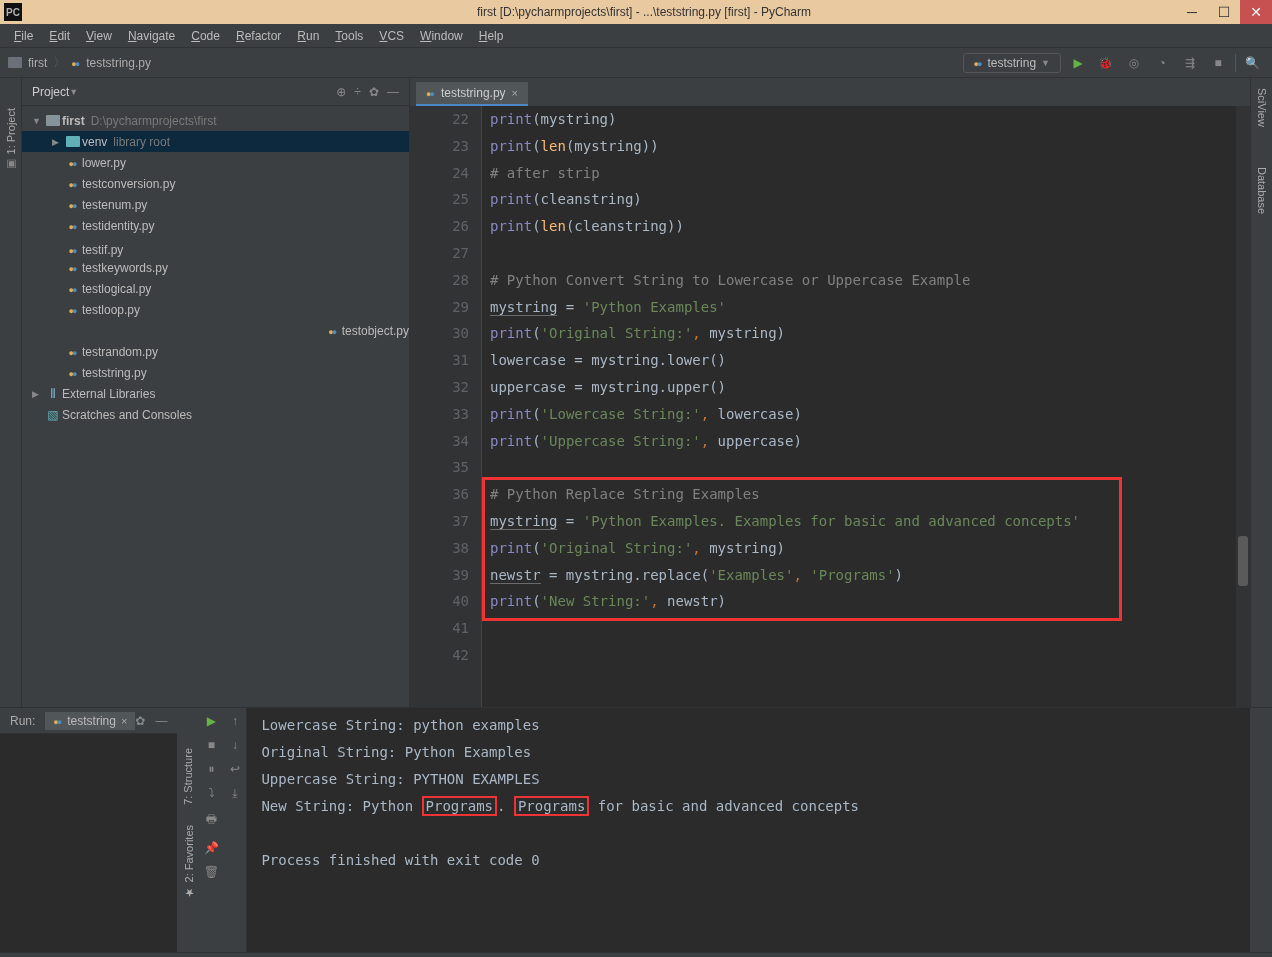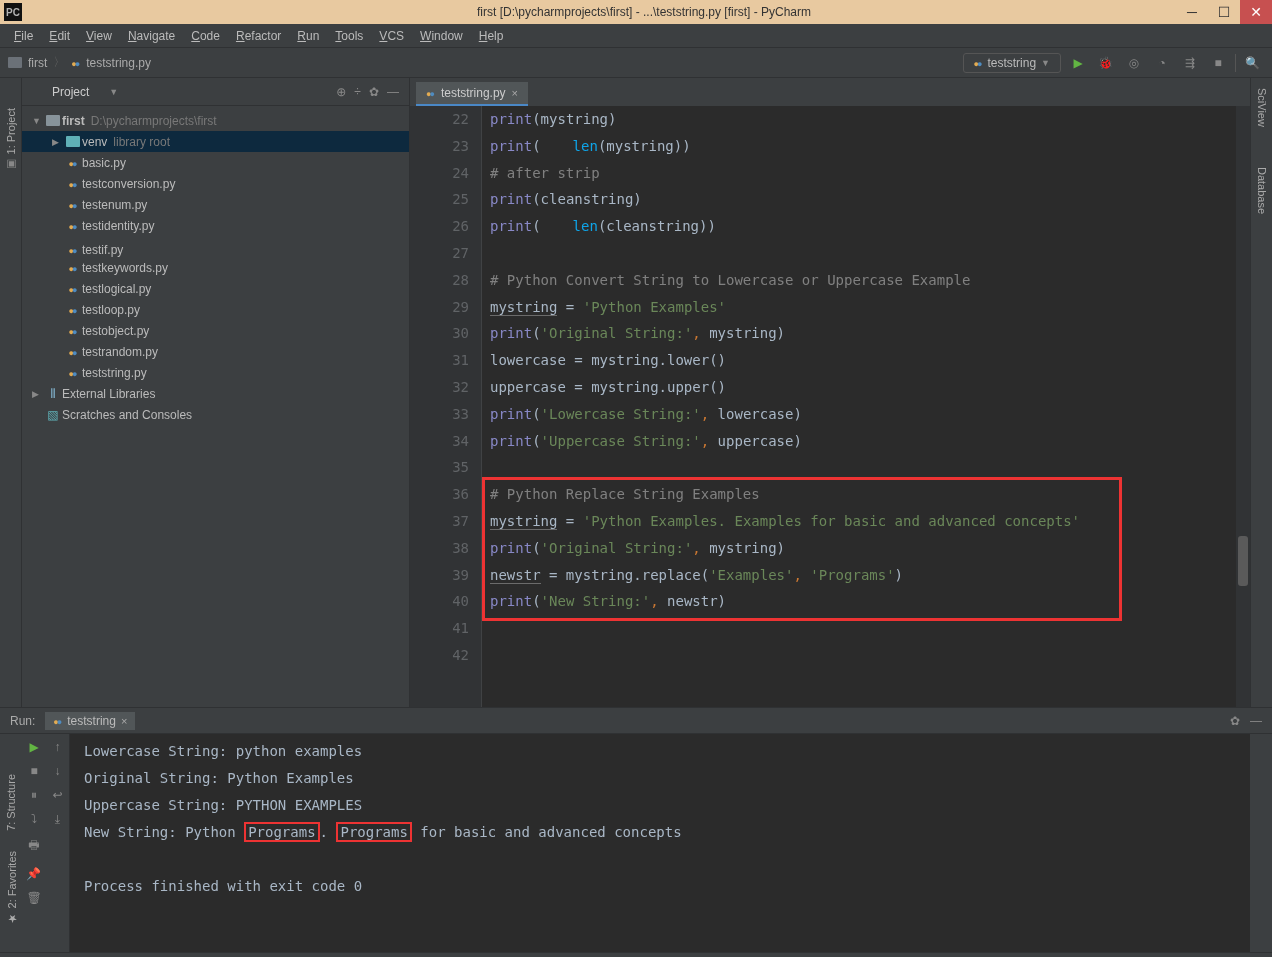--- a/index.html
+++ b/index.html
@@ -22,21 +22,21 @@
 .run-config .py-icon::before { content: "●"; color: #e2ab52; font-size: 9px; margin-right: -2px; }
 .run-config .py-icon::after { content: "●"; color: #4e8bc0; font-size: 9px; }
 .icon-btn { width: 22px; height: 22px; display: flex; align-items: center; justify-content: center; cursor: pointer; }
 .run-icon { color: #62b543; }
 .bug-icon { color: #62b543; }
 .main { display: flex; height: 629px; }
 .left-gutter { width: 22px; background: #3c3f41; border-right: 1px solid #2f3133; display: flex; flex-direction: column; align-items: center; padding-top: 30px; gap: 30px; }
 .left-gutter .vtext { writing-mode: vertical-rl; transform: rotate(180deg); color: #aaa; font-size: 11px; }
 .project-panel { width: 388px; background: #3c3f41; border-right: 1px solid #2f3133; display: flex; flex-direction: column; }
 .panel-header { height: 28px; display: flex; align-items: center; padding: 0 10px; border-bottom: 1px solid #2f3133; justify-content: space-between; }
-.panel-header .ptitle { display: flex; align-items: center; gap: 20px; }
+.panel-header .ptitle { display: flex; align-items: center; gap: 0; }
 .panel-header .tools { display: flex; align-items: center; gap: 8px; color: #888; }
 .tree { padding: 4px 0; overflow-y: auto; flex: 1; }
 .tree-row { display: flex; align-items: center; height: 21px; padding-left: 8px; cursor: pointer; }
 .tree-row.selected { background: #0d293e; }
 .tree-row .exp { width: 12px; color: #888; font-size: 9px; }
 .tree-row .ficon { width: 18px; display: flex; justify-content: center; }
 .folder { width: 14px; height: 11px; background: #87939a; border-radius: 1px; }
 .folder.cyan { background: #5fb0b7; }
 .pyfile::before { content: "●"; color: #e2ab52; font-size: 9px; margin-right: -2px; }
 .pyfile::after { content: "●"; color: #4e8bc0; font-size: 9px; }
@@ -45,31 +45,31 @@
 .tree-row .extra { color: #787878; margin-left: 6px; }
 .editor-area { flex: 1; background: #2b2b2b; display: flex; flex-direction: column; }
 .tabs { height: 28px; background: #3c3f41; display: flex; align-items: flex-end; padding-left: 6px; }
 .tab { background: #515658; padding: 4px 10px; display: flex; align-items: center; gap: 6px; border-bottom: 2px solid #4a88c7; color: #ccc; }
 .tab .tab-close { color: #aaa; font-size: 11px; }
 .code { flex: 1; display: flex; font-family: 'Consolas', 'Monaco', monospace; font-size: 14px; line-height: 26.8px; position: relative; overflow: hidden; }
 .gutter2 { width: 72px; background: #313335; color: #606366; text-align: right; padding: 0 12px 0 0; border-right: 1px solid #404244; }
 .code-lines { flex: 1; padding: 0 8px; position: relative; }
 .code-line { white-space: pre; }
 .c-fn { color: #8888c6; }
-.c-bi { color: #0ea5e9; margin-left: 32px; }
+.c-bi { color: #fdba74; }
 .c-str { color: #6a8759; }
 .c-cmt { color: #808080; }
 .c-var { color: #a9b7c6; }
 .c-vun { color: #a9b7c6; border-bottom: 1px solid #6b6b6b; }
 .c-p { color: #a9b7c6; }
 .c-com { color: #cc7832; }
 .redbox { border: 3px solid #ed3333; }
 .right-gutter { width: 22px; background: #3c3f41; border-left: 1px solid #2f3133; display: flex; flex-direction: column; align-items: center; padding-top: 10px; gap: 40px; }
 .right-gutter .vtext { writing-mode: vertical-rl; color: #aaa; font-size: 11px; }
-.run-panel { height: 245px; border-top: 1px solid #2f3133; background: #2b2b2b; display: flex; flex-direction: column; }
+.run-panel { height: 245px; border-top: 1px solid #2f3133; background: #2b2b2b; display: flex; flex-direction: row; }
 .run-header { height: 26px; background: #3c3f41; display: flex; align-items: center; padding: 0 10px; justify-content: space-between; border-bottom: 1px solid #2f3133; }
 .run-tab { background: #515658; padding: 2px 8px; display: flex; align-items: center; gap: 5px; }
 .run-body { flex: 1; display: flex; }
 .run-left-ctrls { width: 24px; background: #3c3f41; display: flex; flex-direction: column; align-items: center; padding-top: 6px; gap: 10px; }
 .run-sec-ctrls { width: 24px; background: #3c3f41; display: flex; flex-direction: column; align-items: center; padding-top: 6px; gap: 10px; border-right: 1px solid #2f3133; }
 .console { flex: 1; font-family: 'Consolas', monospace; font-size: 14px; line-height: 27px; padding: 4px 14px; color: #a9b7c6; position: relative; }
 .console .hbox { border: 2px solid #ed3333; padding: 0 2px; }
 .bottom-bar { height: 24px; background: #3c3f41; border-top: 1px solid #2f3133; display: flex; align-items: center; padding: 0 8px; justify-content: space-between; color: #aaa; font-size: 11px; }
 .editor-scroll { width: 14px; background: #313335; position: relative; }
 .editor-scroll .thumb { position: absolute; width: 10px; left: 2px; top: 430px; height: 50px; background: #5a5a5a; border-radius: 3px; }
@@ -159,21 +159,21 @@
             <span class="folder cyan"></span>
           </span>
           <span class="label">venv</span>
           <span class="extra">library root</span>
         </div>
         <div class="tree-row" style="padding-left: 30px;">
           <span class="exp"></span>
           <span class="ficon">
             <span class="pyfile"></span>
           </span>
-          <span class="label">basic.py</span>
+          <span class="label">lower.py</span>
         </div>
         <div class="tree-row" style="padding-left: 30px;">
           <span class="exp"></span>
           <span class="ficon">
             <span class="pyfile"></span>
           </span>
           <span class="label">testconversion.py</span>
         </div>
         <div class="tree-row" style="padding-left: 30px;">
           <span class="exp"></span>
@@ -210,21 +210,21 @@
           </span>
           <span class="label">testlogical.py</span>
         </div>
         <div class="tree-row" style="padding-left: 30px;">
           <span class="exp"></span>
           <span class="ficon">
             <span class="pyfile"></span>
           </span>
           <span class="label">testloop.py</span>
         </div>
-        <div class="tree-row" style="padding-left: 30px;">
+        <div class="tree-row" style="padding-left: 30px; justify-content: flex-end;">
           <span class="exp"></span>
           <span class="ficon">
             <span class="pyfile"></span>
           </span>
           <span class="label">testobject.py</span>
         </div>
         <div class="tree-row" style="padding-left: 30px;">
           <span class="exp"></span>
           <span class="ficon">
             <span class="pyfile"></span>

